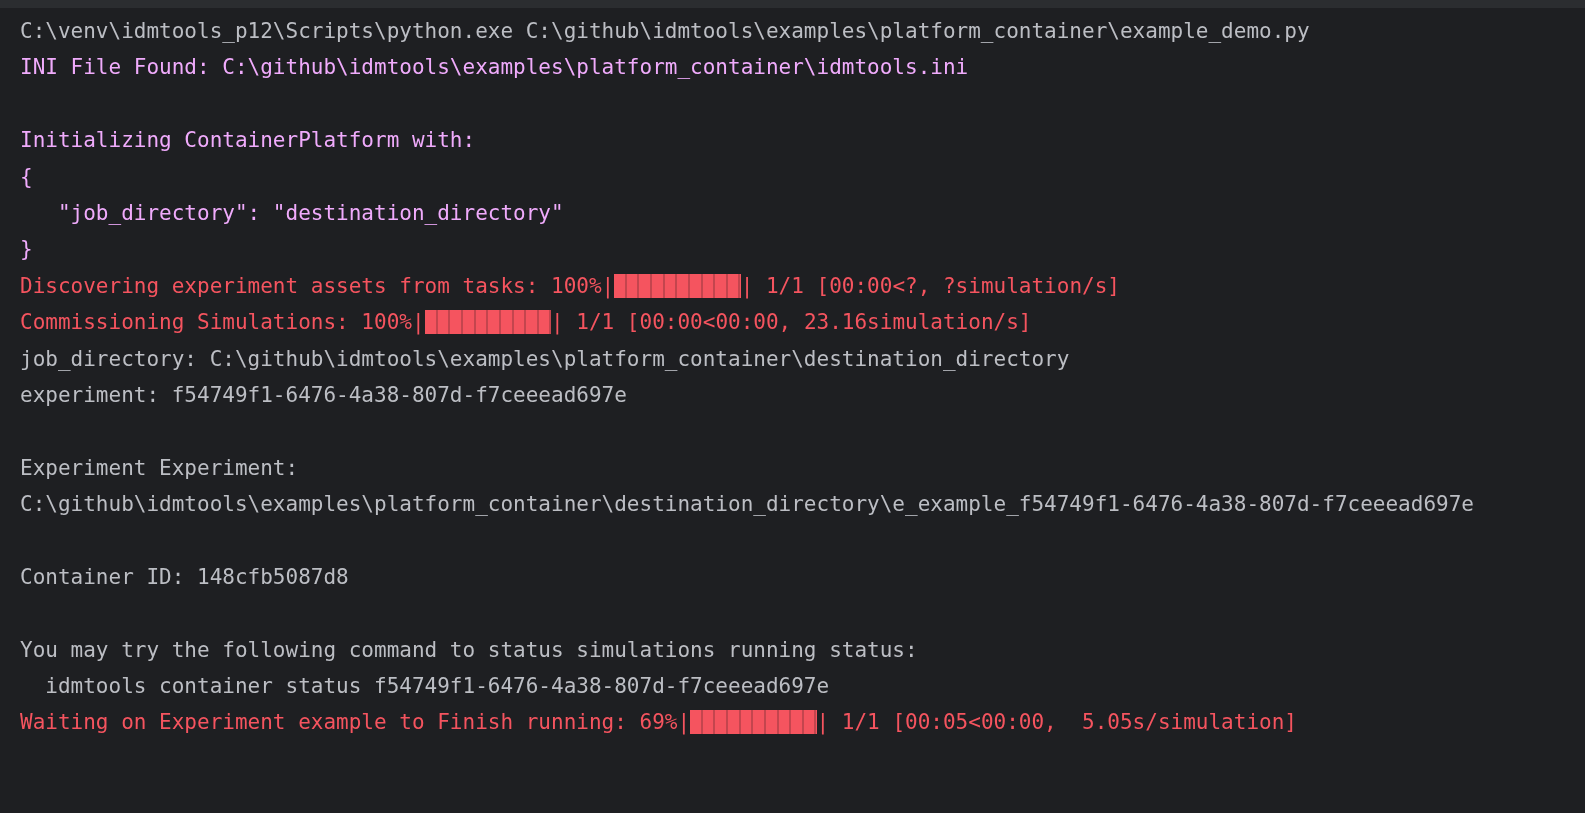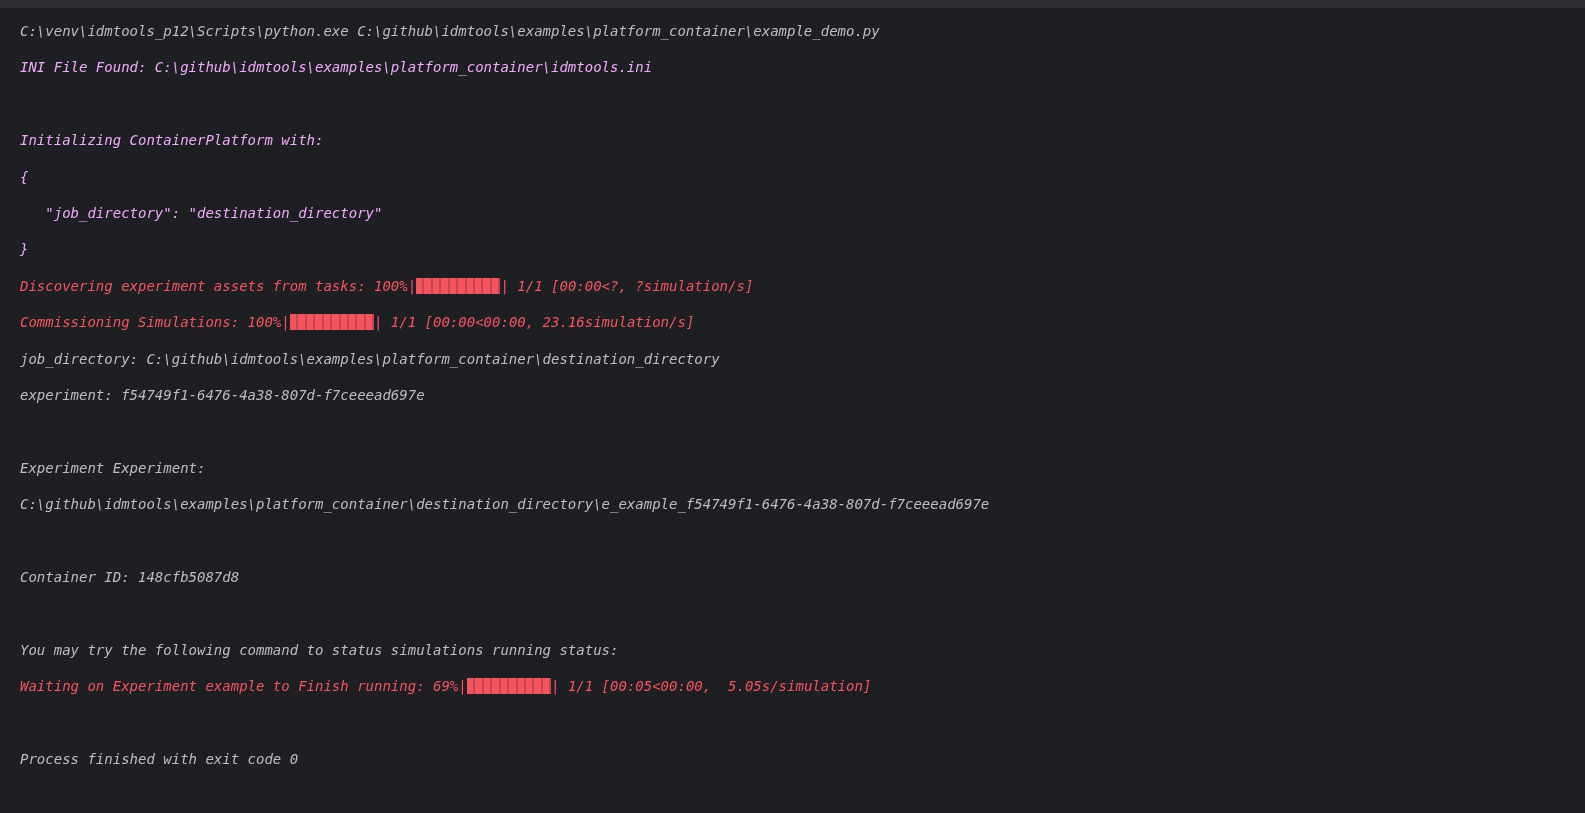--- a/index.html
+++ b/index.html
@@ -5,22 +5,21 @@
   html,body{margin:0;padding:0;}
   body{
     width:1585px;height:813px;
     background:#1e1f22;
     overflow:hidden;
     font-family:"DejaVu Sans Mono","Liberation Mono",monospace;
   }
   .top-strip{height:8px;background:#2b2d30;}
   .console{
     padding:5px 0 0 20px;
-    font-size:14px;
-    font-style:italic;
+    font-size:21px;
   }
   .line{
     height:36.4px;
     line-height:36.4px;
     white-space:pre;
   }
   .c-gray{color:#bcbec4;}
   .c-blue{color:#f0abfc;}
   .c-red{color:#f5545f;}
   
@@ -53,18 +52,18 @@
 
   <div class="line c-gray">job_directory: C:\github\idmtools\examples\platform_container\destination_directory</div>
   <div class="line c-gray">experiment: f54749f1-6476-4a38-807d-f7ceeead697e</div>
   <div class="line"></div>
   <div class="line c-gray">Experiment Experiment:</div>
   <div class="line c-gray">C:\github\idmtools\examples\platform_container\destination_directory\e_example_f54749f1-6476-4a38-807d-f7ceeead697e</div>
   <div class="line"></div>
   <div class="line c-gray">Container ID: 148cfb5087d8</div>
   <div class="line"></div>
   <div class="line c-gray">You may try the following command to status simulations running status:</div>
+  <div class="line c-gray">  idmtools container status f54749f1-6476-4a38-807d-f7ceeead697e</div>
 
   <div class="line c-red"><span>Waiting on Experiment example to Finish running: 69%|</span><span class="pbar">██████████</span><span>| 1/1 [00:05&lt;00:00,  5.05s/simulation]</span></div>
 
   <div class="line"></div>
-  <div class="line c-gray">Process finished with exit code 0</div>
 </div>
 
 </body></html>

